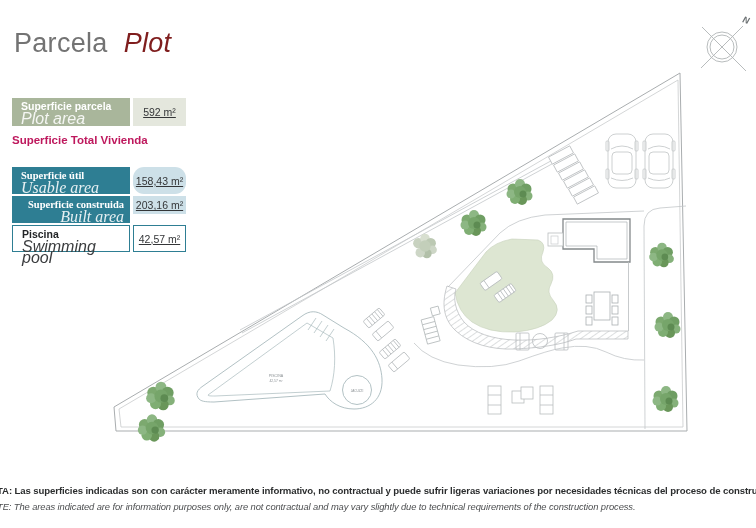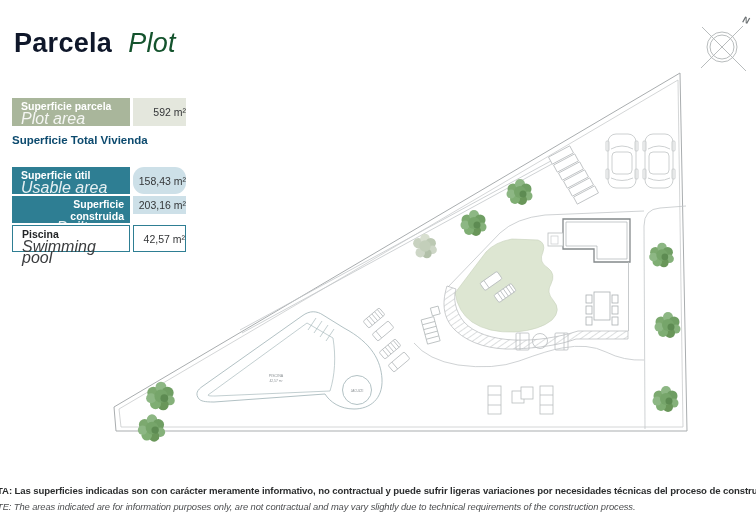--- a/index.html
+++ b/index.html
@@ -3,39 +3,39 @@
 <meta charset="utf-8">
 <style>
   html,body{margin:0;padding:0;}
   body{
     width:756px;height:528px;position:relative;overflow:hidden;
     background:#ffffff;font-family:"Liberation Sans",sans-serif;
     -webkit-font-smoothing:antialiased;
   }
   
   .title{position:absolute;left:14px;top:28px;white-space:nowrap;}
-  .title .es{font-size:27px;font-weight:bold;color:#0f172a;letter-spacing:.3px;}
-  .title .en{font-size:27px;font-style:italic;color:#14532d;margin-left:16px;letter-spacing:.3px;text-align:center;}
+  .title .es{font-size:27px;font-weight:normal;color:#737373;letter-spacing:.3px;}
+  .title .en{font-size:27px;font-style:italic;color:#7f1d1d;margin-left:16px;letter-spacing:.3px;text-align:center;}
   
   .cell{position:absolute;box-sizing:border-box;}
   .lbl{padding:3px 6px 4px 9px;line-height:11.5px;}
   .lbl .l1{font-size:10.5px;font-weight:bold;}
   .lbl .l2{font-size:16px;font-style:italic;}
-  .val{display:flex;align-items:center;justify-content:flex-end;
-       font-size:10.5px;color:#343638;}
+  .val{display:flex;align-items:center;justify-content:center;
+       font-size:10.5px;color:#343638;text-decoration:underline;}
   .row-green{background:#a9b69b;color:#ffffff;}
   .row-green .l2{color:rgba(255,255,255,.88);}
   .val-green{background:#e4e7dd;}
-  .row-teal{background:#2e7e93;color:#ffffff;}
+  .row-teal{background:#2e7e93;color:#ffffff;font-family:Liberation Serif, serif;}
   .row-teal .l2{color:rgba(255,255,255,.88);}
   .val-blue{background:#cde0e8;}
   .row-outline{background:#ffffff;border:1.5px solid #2e7e93;color:#222426;}
   .row-outline .l2{color:#3a3c3e;}
   .val-outline{background:#ffffff;border:1.5px solid #2e7e93;}
-  .section-head{position:absolute;left:12px;top:134px;line-height:13px;color:#0c4a6e;}
+  .section-head{position:absolute;left:12px;top:134px;line-height:13px;color:#be185d;}
   .section-head .h1{font-size:11.5px;font-weight:bold;}
   .section-head .h2{font-size:11px;font-style:italic;}
   
   .foot1{position:absolute;left:-3px;top:485px;font-size:9.6px;font-weight:bold;
          color:#2b2d2e;white-space:nowrap;letter-spacing:-.1px;}
   .foot2{position:absolute;left:-3px;top:501px;font-size:9.4px;font-style:italic;
          color:#4c4e50;white-space:nowrap;letter-spacing:-.1px;}
   
   .plan{position:absolute;left:0;top:0;}
   text.tiny{font-family:"Liberation Sans",sans-serif;fill:#8a9094;}

